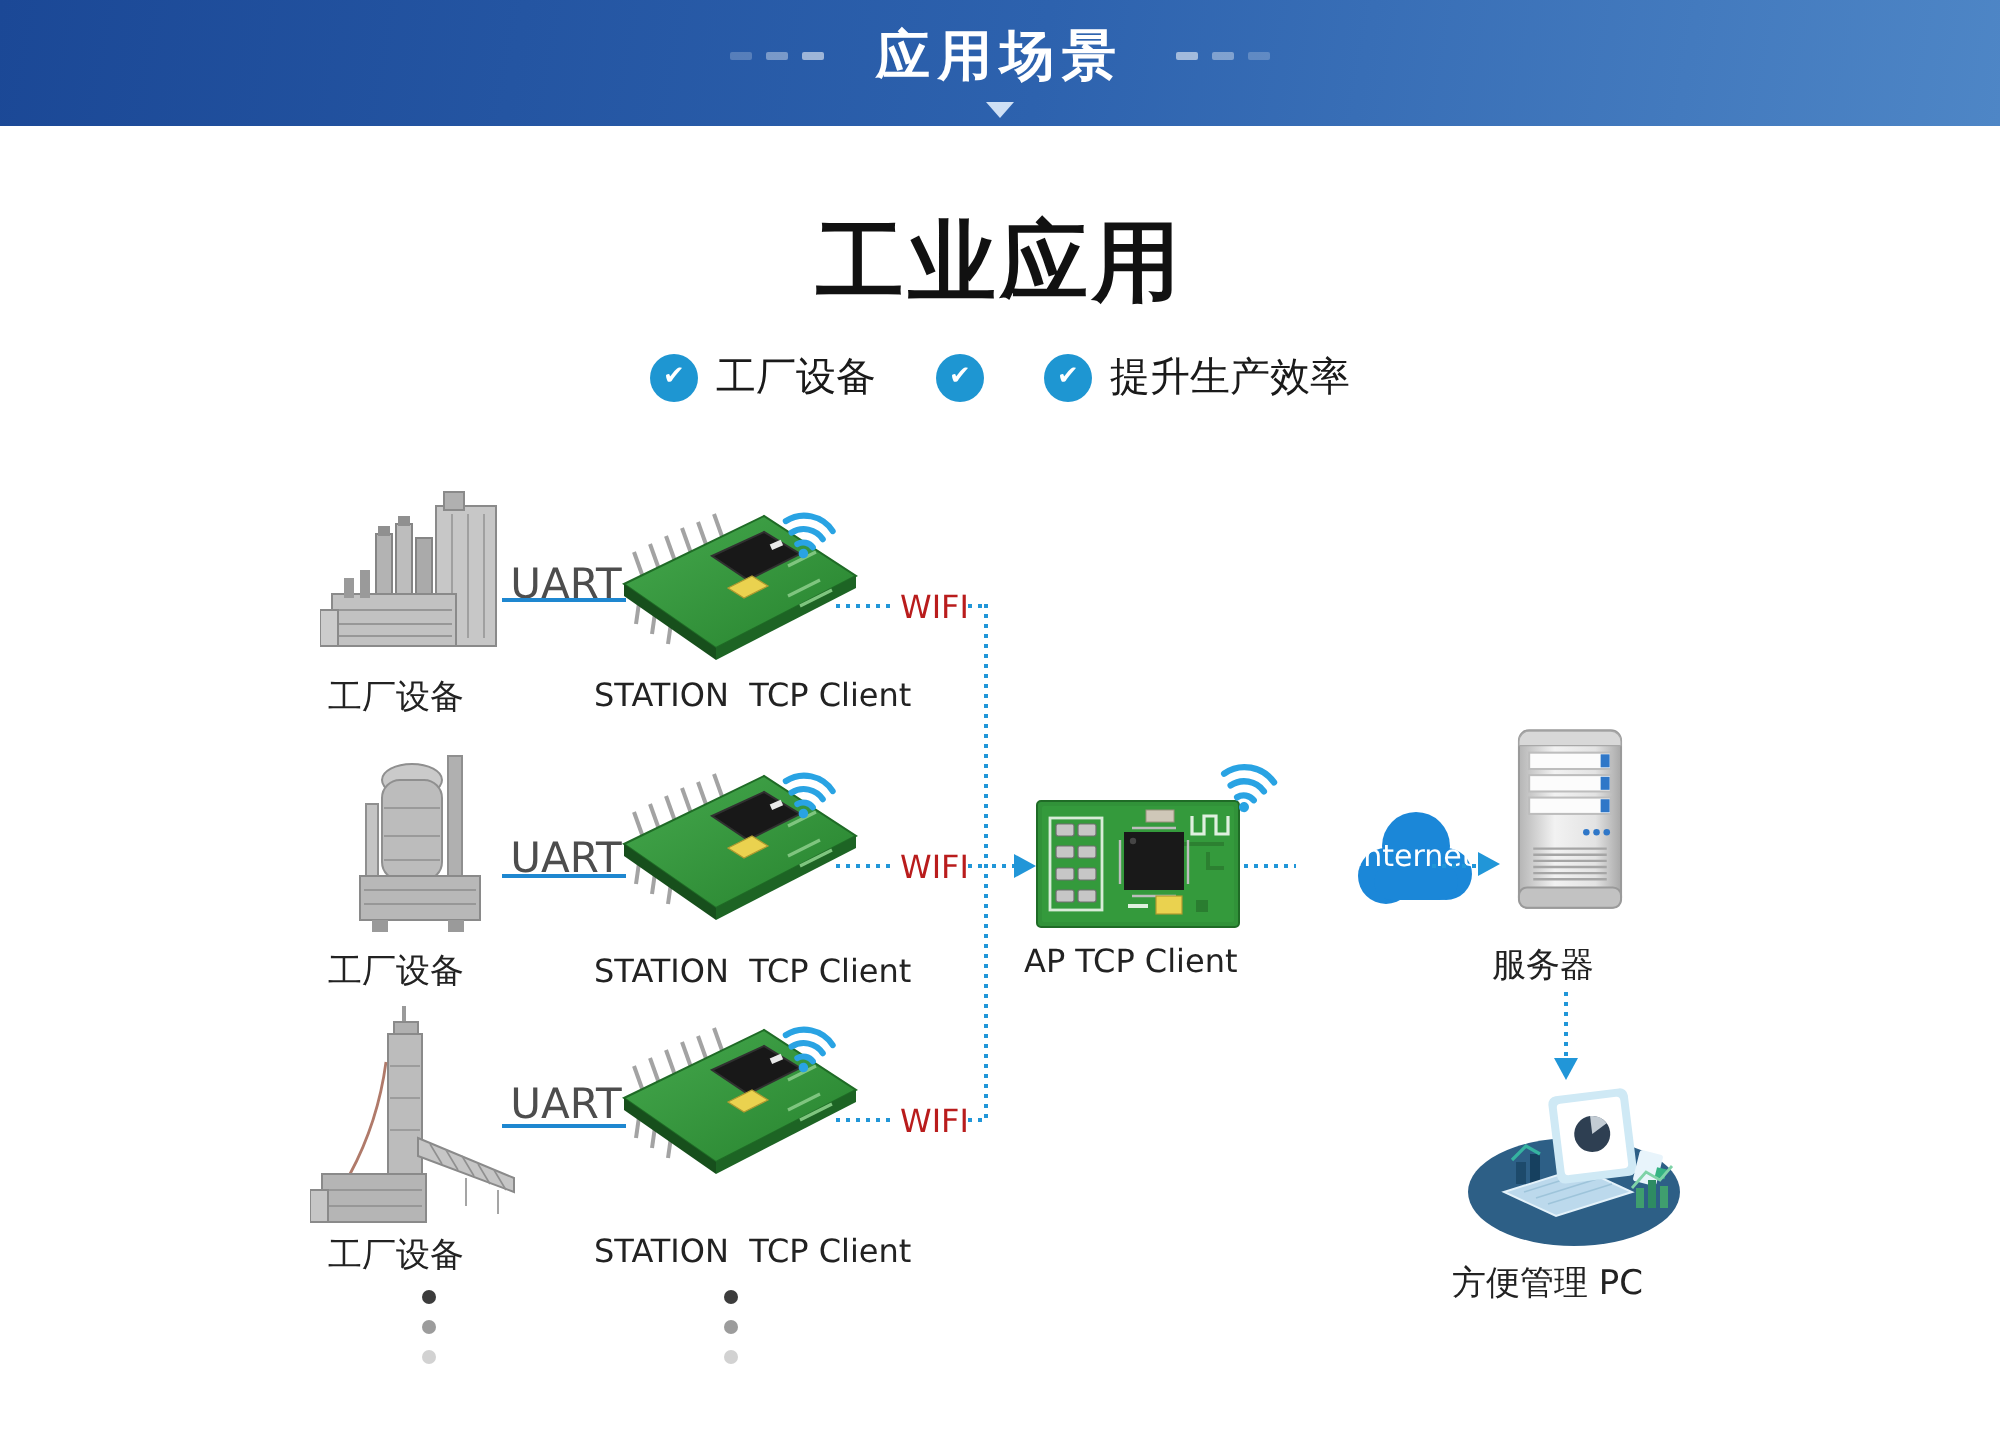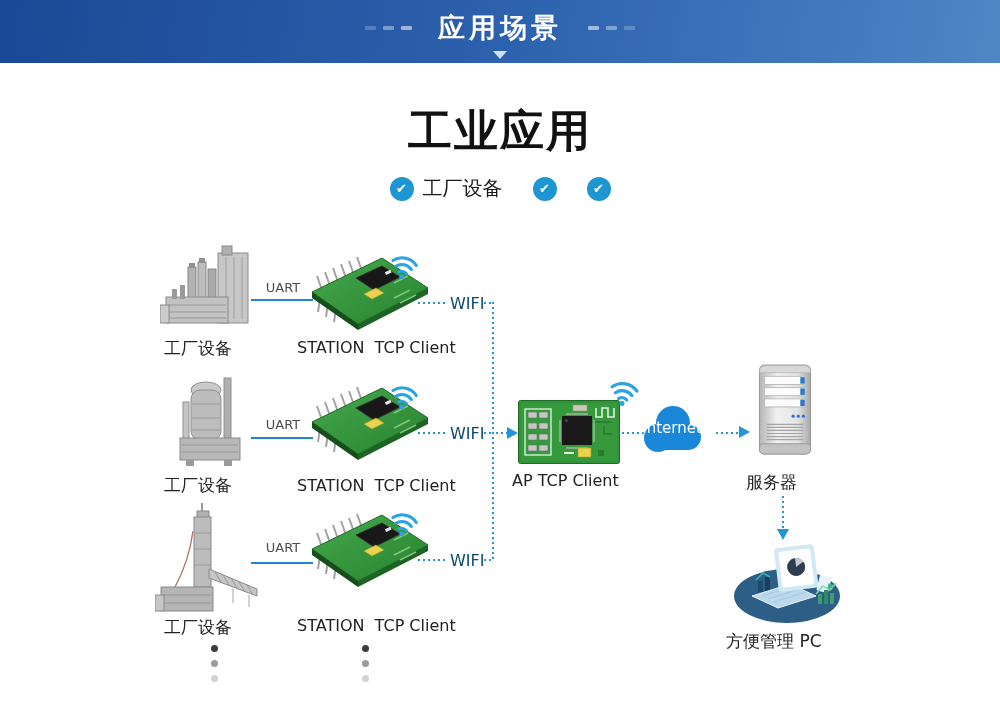--- a/index.html
+++ b/index.html
@@ -25,23 +25,23 @@
   .benefits{position:absolute;top:175px;left:0;width:100%;display:flex;justify-content:center;gap:30px;}
   .benefit{display:flex;align-items:center;gap:9px;}
   .check{width:24px;height:24px;border-radius:50%;background:#1e96d2;color:#fff;
          display:flex;align-items:center;justify-content:center;font-size:13px;font-weight:bold;}
   .benefit-label{font-size:20px;color:#1a1a1a;font-weight:500;}
 
   
   .abs{position:absolute;}
   .lbl{position:absolute;text-align:left;color:#222;font-size:16px;white-space:pre;}
   .lbl-cn{font-size:17px;}
-  .uart-lbl{position:absolute;color:#4d4d4d;font-size:13px;text-align:center;}
+  .uart-lbl{position:absolute;color:#4d4d4d;font-size:21px;text-align:center;}
   .uart-line{position:absolute;height:2px;background:#1e87d0;}
-  .wifi-lbl{position:absolute;color:#0c4a6e;font-size:16px;}
+  .wifi-lbl{position:absolute;color:#b91c1c;font-size:16px;}
   .dot-h{position:absolute;height:2px;
          background-image:repeating-linear-gradient(90deg,#2196d8 0,#2196d8 2px,transparent 2px,transparent 5px);}
   .dot-v{position:absolute;width:2px;
          background-image:repeating-linear-gradient(180deg,#2196d8 0,#2196d8 2px,transparent 2px,transparent 5px);}
   .arr-r{position:absolute;width:0;height:0;border-top:6px solid transparent;
          border-bottom:6px solid transparent;border-left:11px solid #2196d8;}
   .arr-d{position:absolute;width:0;height:0;border-left:6px solid transparent;
          border-right:6px solid transparent;border-top:11px solid #2196d8;}
   .mdot{position:absolute;width:7px;height:7px;border-radius:50%;}
   .cloud-lbl{position:absolute;width:100%;text-align:center;color:#fff;font-size:15px;top:19px;}
@@ -72,20 +72,21 @@
   <div class="benefits">
     <div class="benefit">
       <span class="check">✔</span>
       <span class="benefit-label">工厂设备</span>
     </div>
     <div class="benefit">
       <span class="check">✔</span>
     </div>
     <div class="benefit">
       <span class="check">✔</span>
+      <span class="benefit-label">提升生产效率</span>
     </div>
   </div>
 
   <svg width="0" height="0" style="position:absolute" aria-hidden="true">
     <defs>
       <linearGradient id="gGreen" x1="0" y1="0" x2="1" y2="1">
         <stop offset="0" stop-color="#45a84d"></stop>
           <stop offset="1" stop-color="#27832e"></stop>
       </linearGradient>
       <linearGradient id="gSrv" x1="0" y1="0" x2="1" y2="0">
@@ -308,21 +309,21 @@
     <g fill="none" stroke="#29a3e3" stroke-width="3" stroke-linecap="round" transform="rotate(10 20 20)">
       <path d="M16 27 A 6 6 0 0 1 24 27"></path>
       <path d="M12 22 A 11.5 11.5 0 0 1 28 22"></path>
       <path d="M8 17 A 17 17 0 0 1 32 17"></path>
       <circle cx="20" cy="31" r="2.4" fill="#29a3e3" stroke="none"></circle>
     </g>
   </svg>
   <div class="lbl" style="left:512px;top:471px;width:120px">AP TCP Client</div>
 
   <div class="dot-h" style="left:622px;top:432px;width:26px"></div>
-  <div class="abs" style="left:636px;top:400px;width:72px;height:58px">
+  <div class="abs" style="left:671px;top:400px;width:72px;height:58px">
     <svg width="72" height="58" viewBox="0 0 72 58">
       <g fill="#1b87d8">
         <circle cx="22" cy="38" r="14"></circle>
           <circle cx="37" cy="23" r="17"></circle>
           <circle cx="52" cy="37" r="13"></circle>
         <rect x="16" y="32" width="42" height="18" rx="9"></rect>
       </g>
     </svg>
     <div class="cloud-lbl">Internet</div>
   </div>

